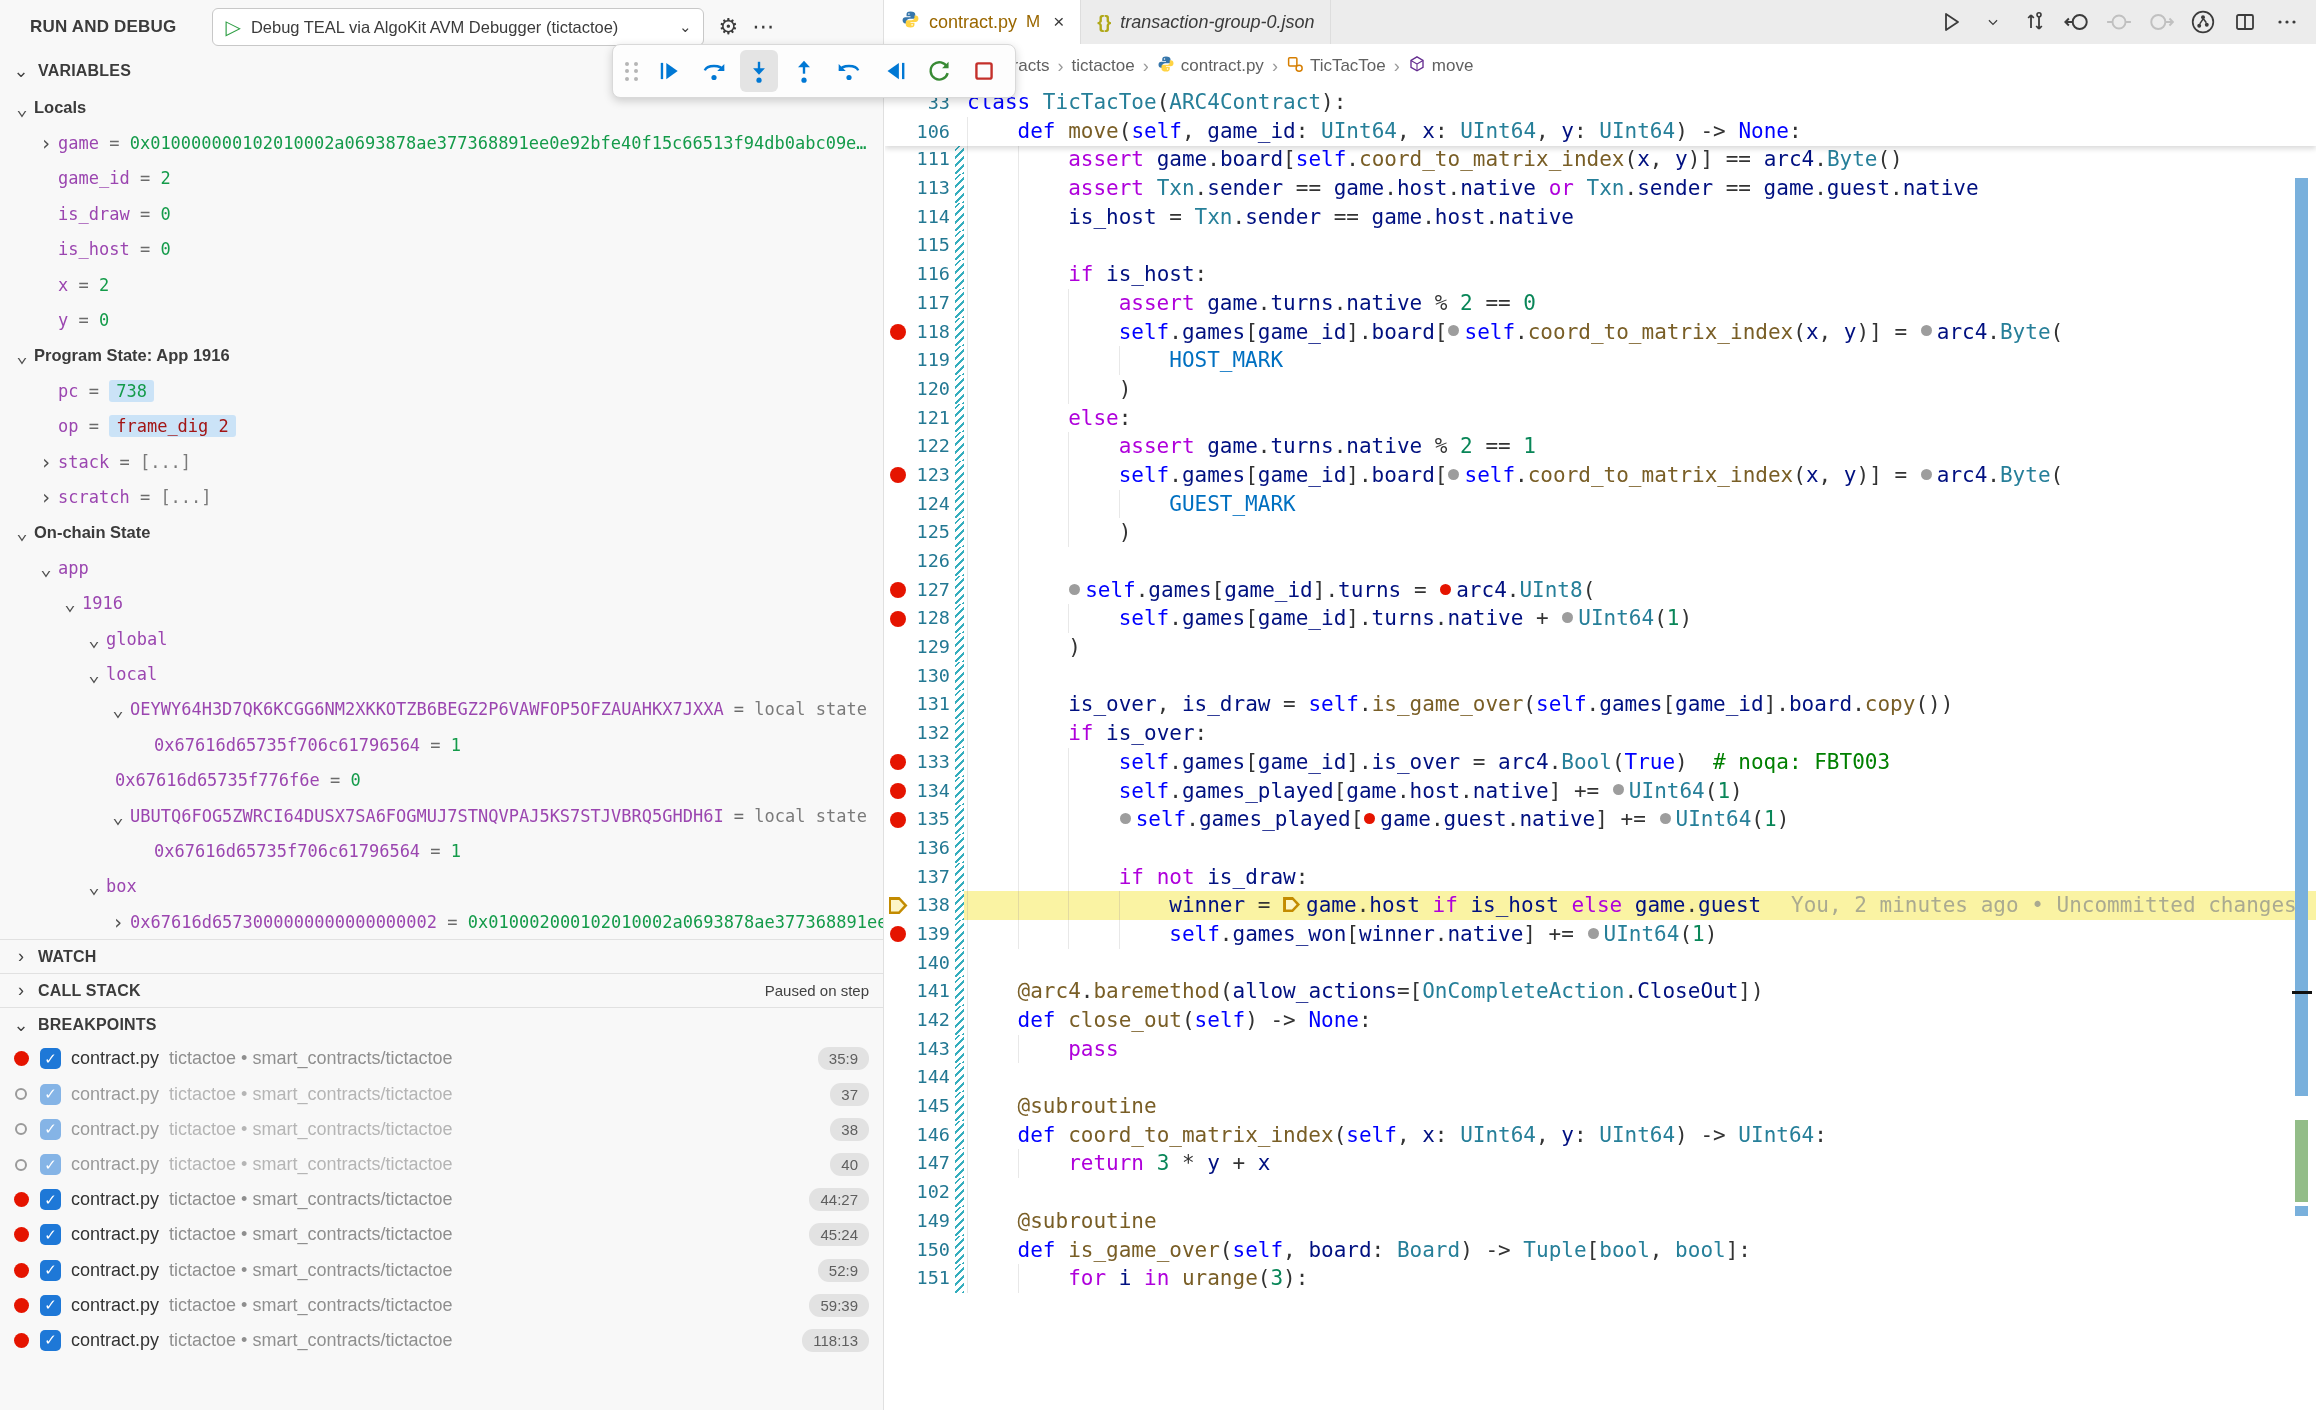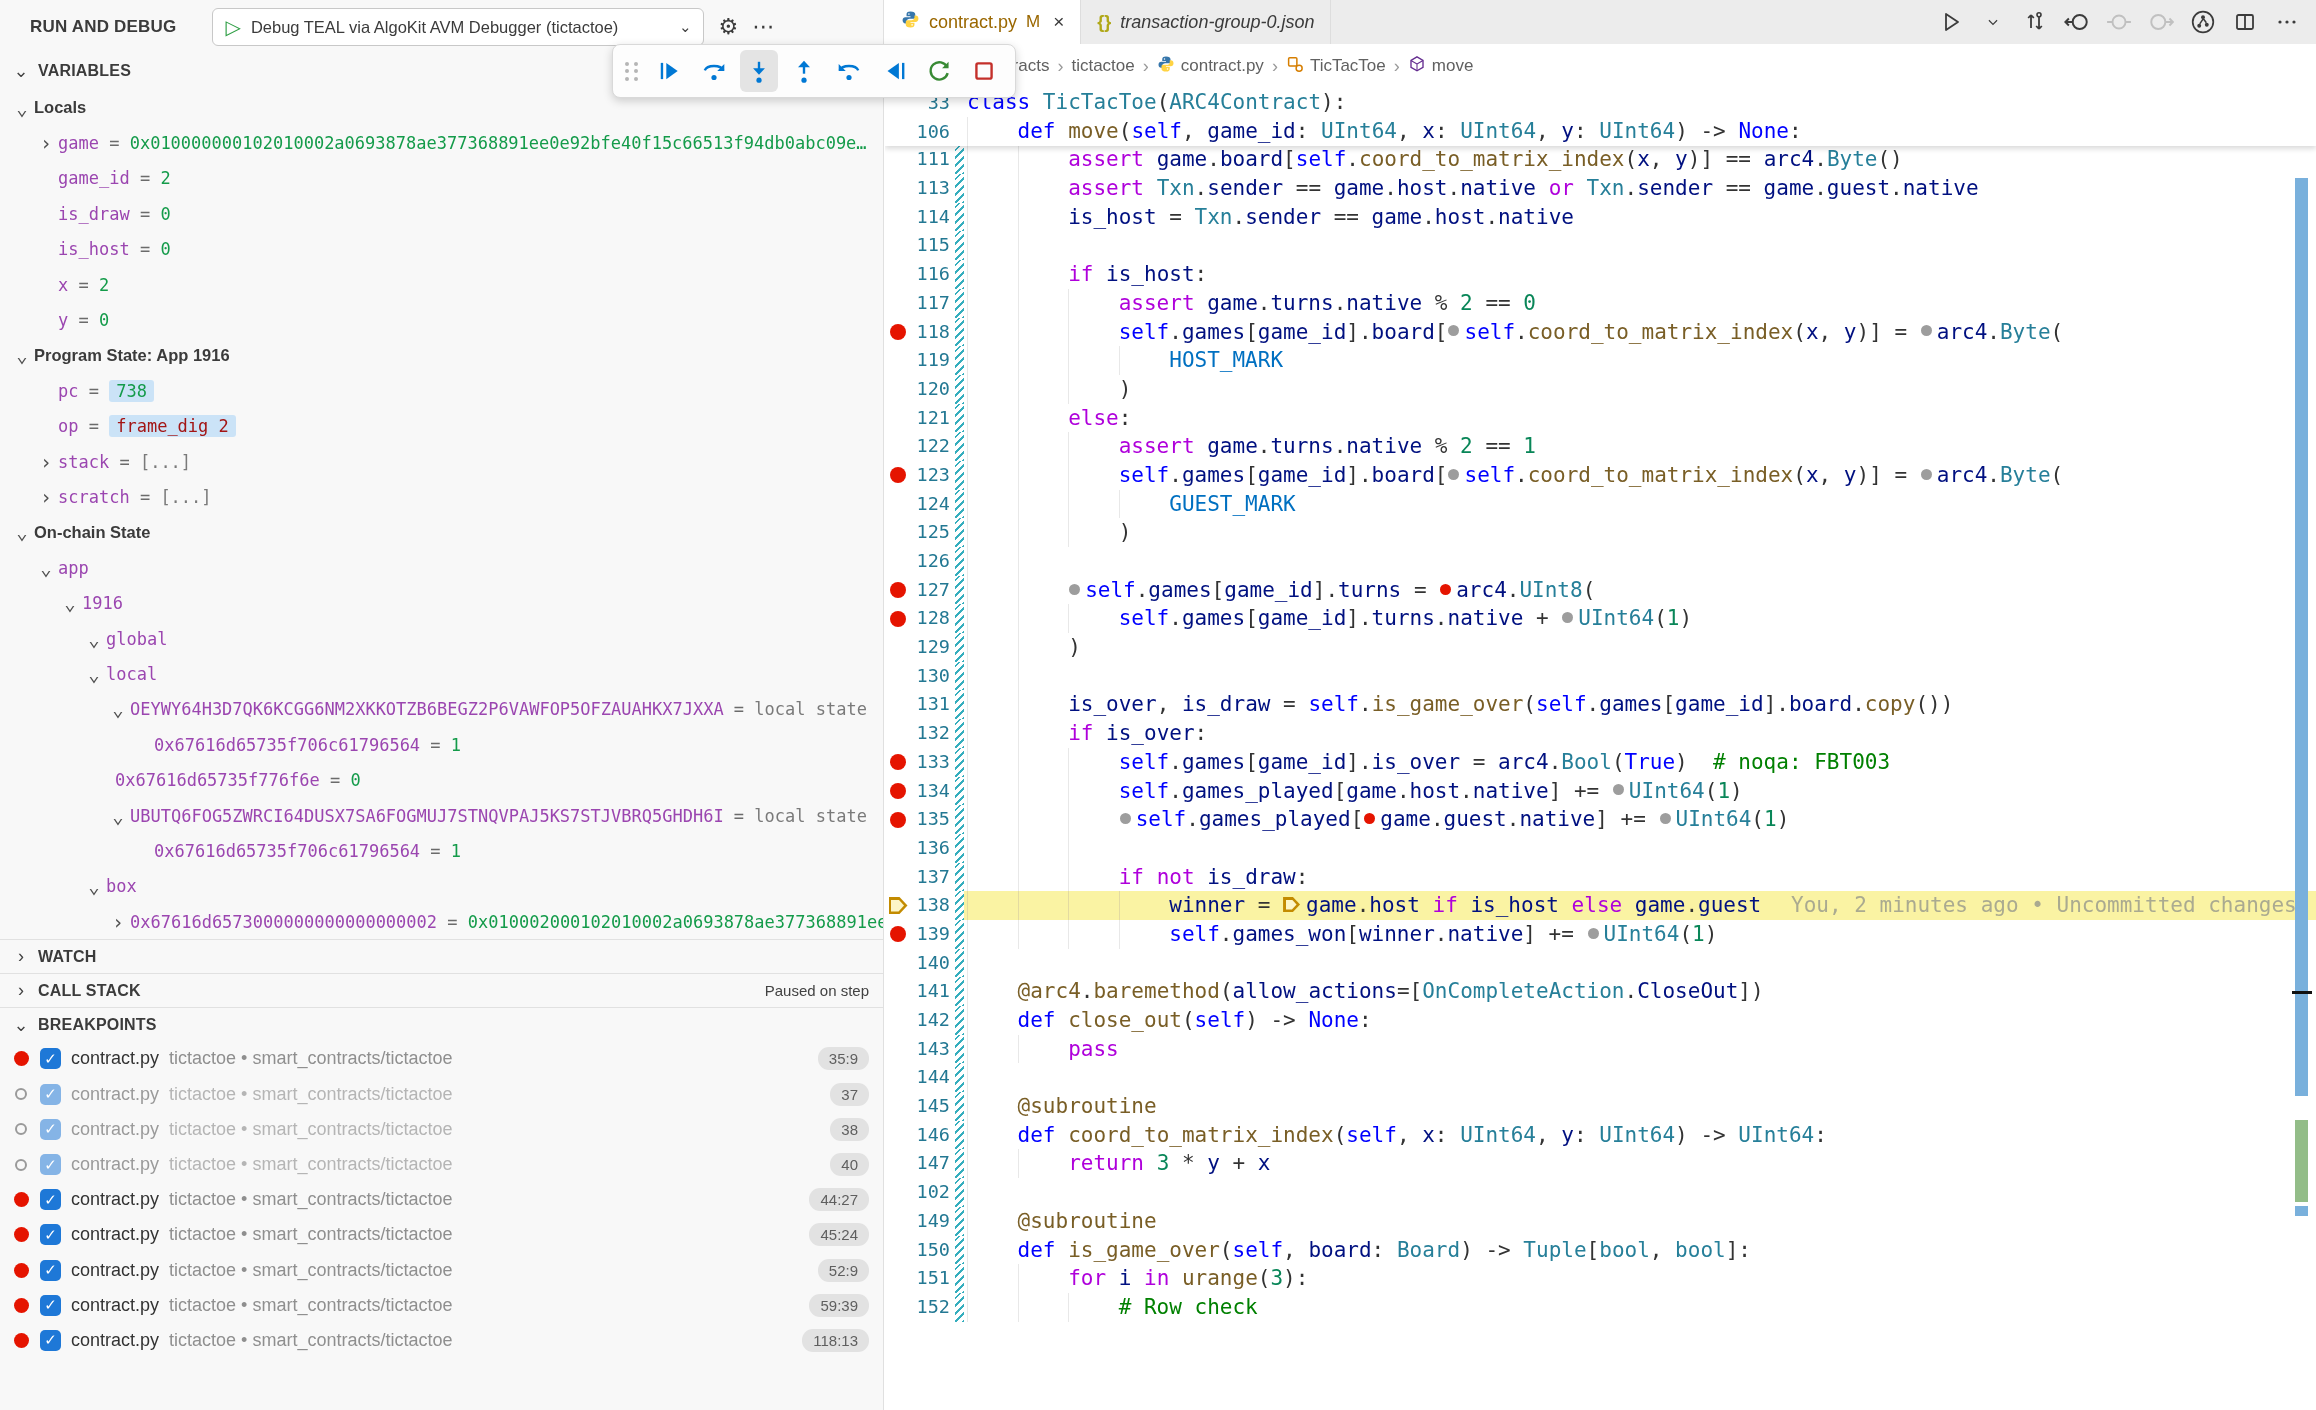--- a/index.html
+++ b/index.html
@@ -520,21 +520,20 @@
           <div class="crow"><span class="bpcol"></span><span class="lnum">142</span><span class="zig"></span><span class="codecell"><span class="ind"></span><span class="ctext"><span class="tk-b">def </span><span class="tk-f">close_out</span><span class="tk-p">(</span><span class="tk-b">self</span><span class="tk-p">) </span><span class="tk-o">-&gt; </span><span class="tk-b">None</span><span class="tk-p">:</span></span></span></div>
           <div class="crow"><span class="bpcol"></span><span class="lnum">143</span><span class="zig"></span><span class="codecell"><span class="ind"></span><span class="ind"></span><span class="ctext"><span class="tk-k">pass</span></span></span></div>
           <div class="crow"><span class="bpcol"></span><span class="lnum">144</span><span class="zig"></span><span class="codecell"><span class="ind"></span><span class="ctext"></span></span></div>
           <div class="crow"><span class="bpcol"></span><span class="lnum">145</span><span class="zig"></span><span class="codecell"><span class="ind"></span><span class="ctext"><span class="tk-d">@subroutine</span></span></span></div>
           <div class="crow"><span class="bpcol"></span><span class="lnum">146</span><span class="zig"></span><span class="codecell"><span class="ind"></span><span class="ctext"><span class="tk-b">def </span><span class="tk-f">coord_to_matrix_index</span><span class="tk-p">(</span><span class="tk-b">self</span><span class="tk-p">, </span><span class="tk-v">x</span><span class="tk-p">: </span><span class="tk-t">UInt64</span><span class="tk-p">, </span><span class="tk-v">y</span><span class="tk-p">: </span><span class="tk-t">UInt64</span><span class="tk-p">) </span><span class="tk-o">-&gt; </span><span class="tk-t">UInt64</span><span class="tk-p">:</span></span></span></div>
           <div class="crow"><span class="bpcol"></span><span class="lnum">147</span><span class="zig"></span><span class="codecell"><span class="ind"></span><span class="ind"></span><span class="ctext"><span class="tk-k">return </span><span class="tk-n">3</span><span class="tk-o"> * </span><span class="tk-v">y</span><span class="tk-o"> + </span><span class="tk-v">x</span></span></span></div>
           <div class="crow"><span class="bpcol"></span><span class="lnum">102</span><span class="zig"></span><span class="codecell"><span class="ind"></span><span class="ctext"></span></span></div>
           <div class="crow"><span class="bpcol"></span><span class="lnum">149</span><span class="zig"></span><span class="codecell"><span class="ind"></span><span class="ctext"><span class="tk-d">@subroutine</span></span></span></div>
           <div class="crow"><span class="bpcol"></span><span class="lnum">150</span><span class="zig"></span><span class="codecell"><span class="ind"></span><span class="ctext"><span class="tk-b">def </span><span class="tk-f">is_game_over</span><span class="tk-p">(</span><span class="tk-b">self</span><span class="tk-p">, </span><span class="tk-v">board</span><span class="tk-p">: </span><span class="tk-t">Board</span><span class="tk-p">) </span><span class="tk-o">-&gt; </span><span class="tk-t">Tuple</span><span class="tk-p">[</span><span class="tk-t">bool</span><span class="tk-p">, </span><span class="tk-t">bool</span><span class="tk-p">]:</span></span></span></div>
           <div class="crow"><span class="bpcol"></span><span class="lnum">151</span><span class="zig"></span><span class="codecell"><span class="ind"></span><span class="ind"></span><span class="ctext"><span class="tk-k">for </span><span class="tk-v">i</span><span class="tk-k"> in </span><span class="tk-f">urange</span><span class="tk-p">(</span><span class="tk-n">3</span><span class="tk-p">):</span></span></span></div>
-          <div class="crow"><span class="bpcol"></span><span class="lnum">152</span><span class="zig"></span><span class="codecell"><span class="ind"></span><span class="ind"></span><span class="ind"></span><span class="ctext"><span class="tk-c"># Row check</span></span></span></div>
         </div>
       <div class="sticky" id="sticky">
           <div class="crow"><span class="bpcol"></span><span class="lnum">33</span><span class="zig blank"></span><span class="codecell"><span class="ctext"><span class="tk-b">class </span><span class="tk-t">TicTacToe</span><span class="tk-p">(</span><span class="tk-t">ARC4Contract</span><span class="tk-p">):</span></span></span></div>
           <div class="crow"><span class="bpcol"></span><span class="lnum">106</span><span class="zig blank"></span><span class="codecell"><span class="ind"></span><span class="ctext"><span class="tk-b">def </span><span class="tk-f">move</span><span class="tk-p">(</span><span class="tk-b">self</span><span class="tk-p">, </span><span class="tk-v">game_id</span><span class="tk-p">: </span><span class="tk-t">UInt64</span><span class="tk-p">, </span><span class="tk-v">x</span><span class="tk-p">: </span><span class="tk-t">UInt64</span><span class="tk-p">, </span><span class="tk-v">y</span><span class="tk-p">: </span><span class="tk-t">UInt64</span><span class="tk-p">) </span><span class="tk-o">-&gt; </span><span class="tk-b">None</span><span class="tk-p">:</span></span></span></div>
         </div>
       <div class="ruler-mod"></div>
       <div class="ruler-add"></div>
       <div class="ruler-tail"></div>
       <div class="ruler-cursor"></div>
     </div>

